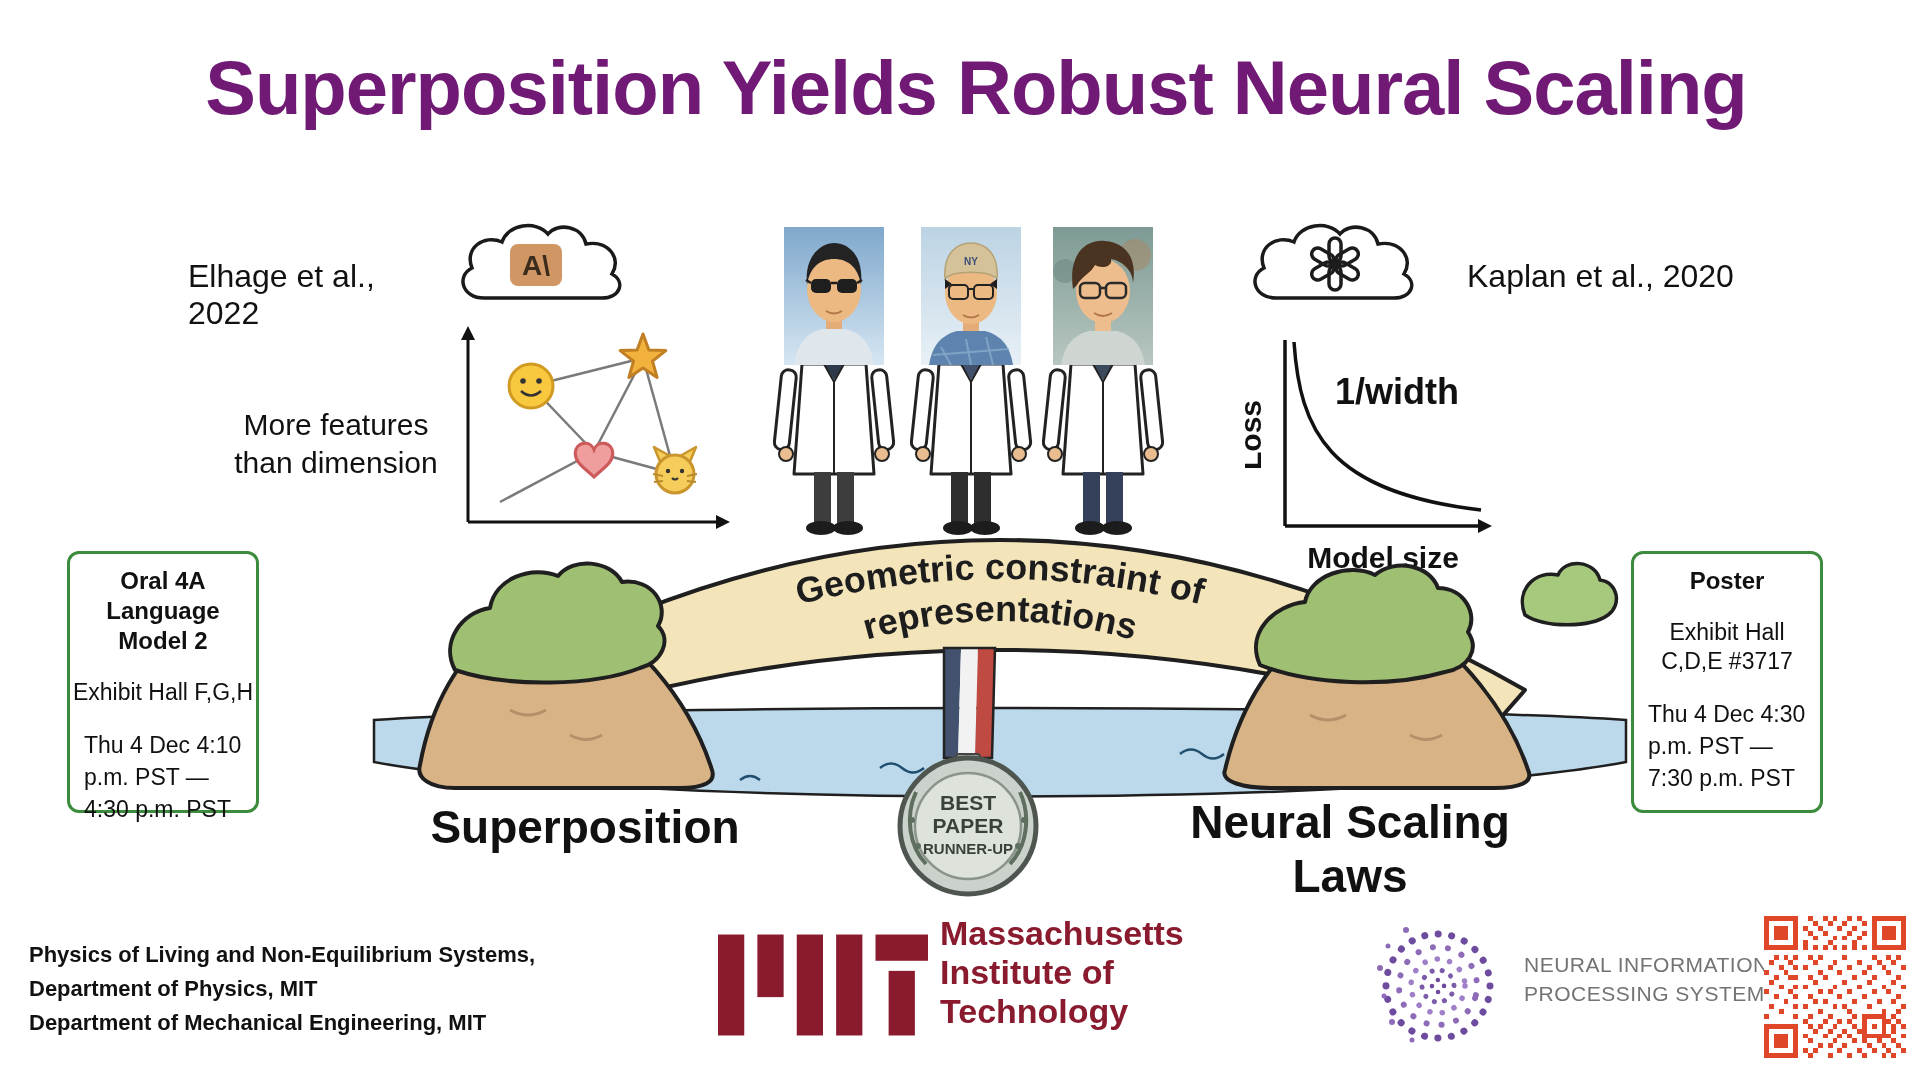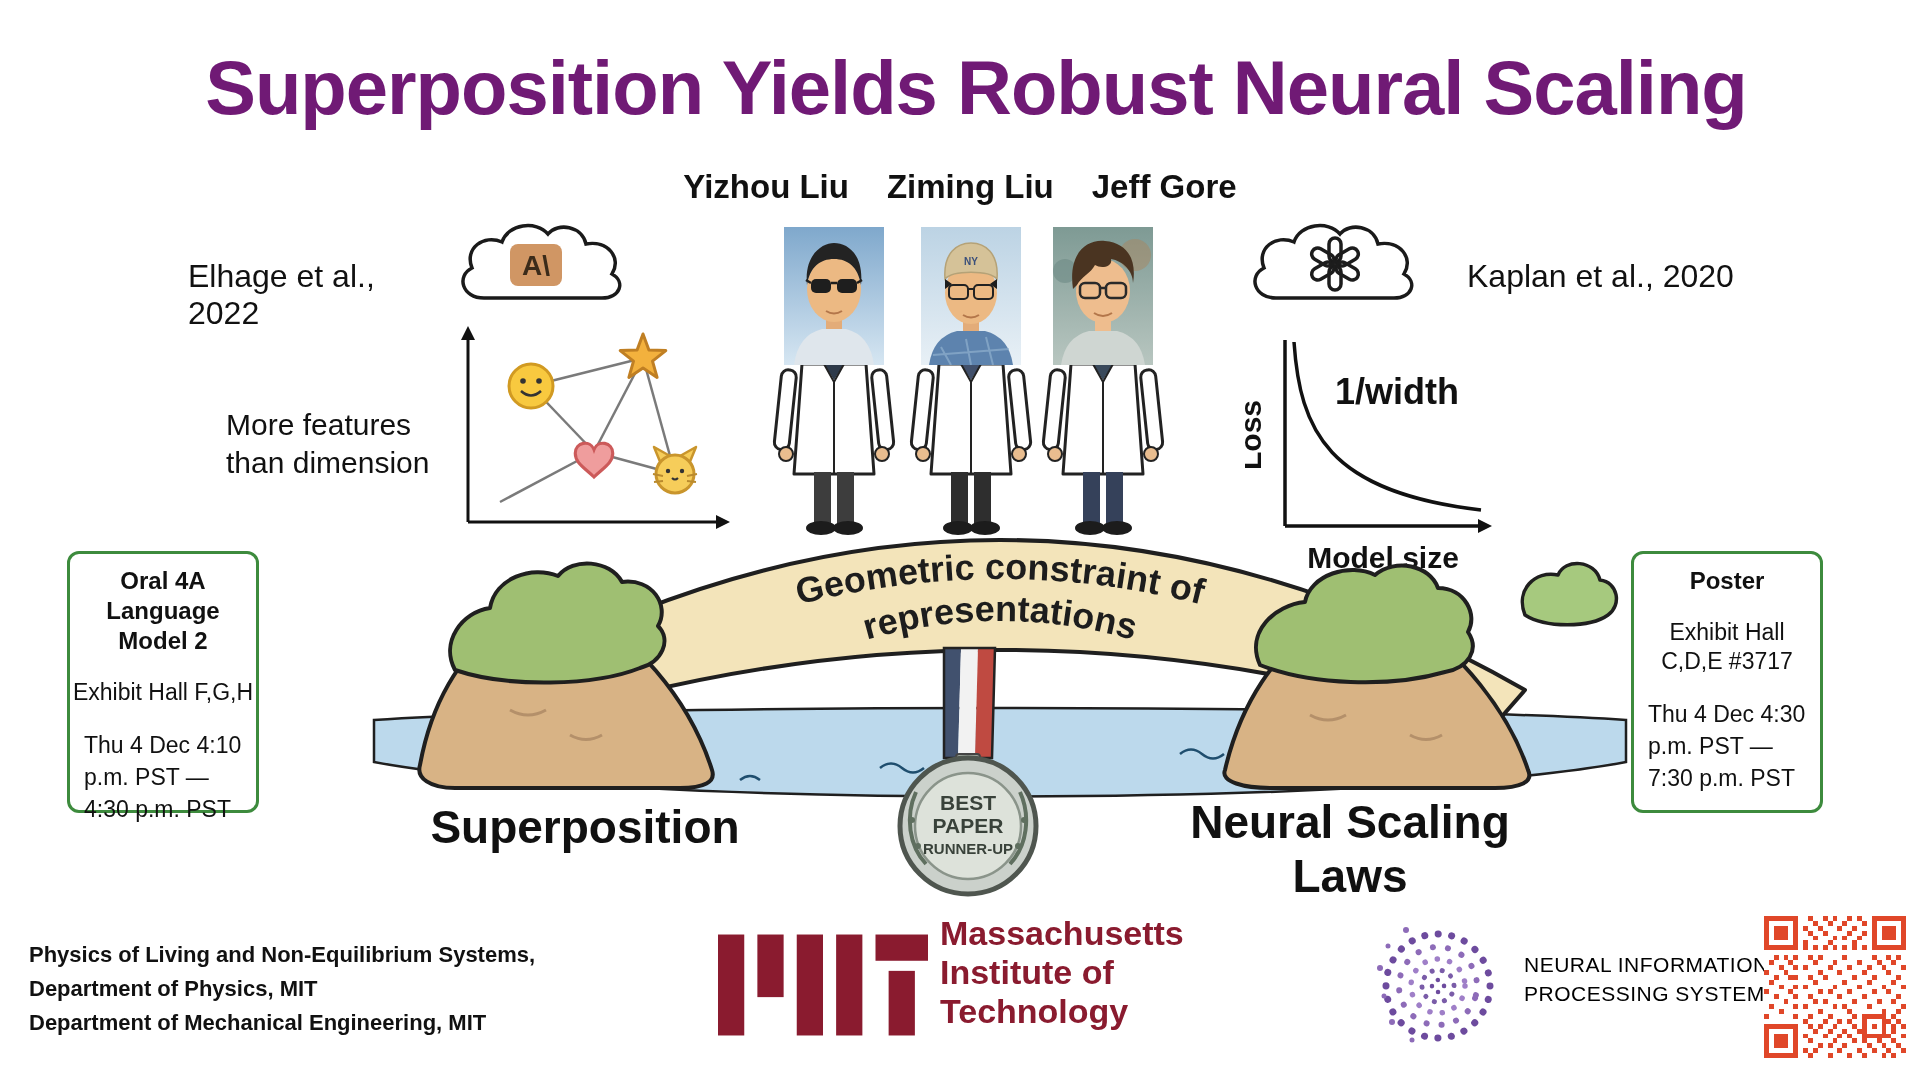--- a/index.html
+++ b/index.html
@@ -10,21 +10,21 @@
   #title{top:28px;left:0;width:1920px;text-align:center;font-size:76px;font-weight:700;color:#701a75;letter-spacing:-1px;margin:16px;}
   #authors{top:168px;left:0;width:1920px;display:flex;justify-content:center;gap:38px;font-size:33px;font-weight:700;}
 
   .ref{font-size:32px;}
   #ref-left{left:188px;top:258px;width:260px;}
   #ref-right{left:1467px;top:258px;width:280px;}
 
   #cloud-left{left:450px;top:214px;}
   #cloud-right{left:1242px;top:214px;}
 
-  #feature-caption{left:226px;top:406px;width:220px;font-size:30px;line-height:38px;}
+  #feature-caption{left:226px;top:406px;width:220px;text-align:center;font-size:30px;line-height:38px;}
   #feature-chart{left:438px;top:322px;}
   #loss-chart{left:1245px;top:330px;}
 
   #scene{left:360px;top:520px;}
   #bodies{left:770px;top:356px;}
   .photo{width:100px;height:138px;top:227px;overflow:hidden;}
   #photo-1{left:784px;}
   #photo-2{left:921px;}
   #photo-3{left:1053px;}
 
@@ -35,35 +35,30 @@
   .box-loc{font-size:23px;text-align:center;margin-top:22px;line-height:29px;}
   .box-time{font-size:23px;margin:22px 0 0 14px;line-height:32px;}
 
   #label-superposition{left:400px;top:800px;width:370px;text-align:center;font-size:46px;font-weight:700;}
   #label-nsl{left:1155px;top:795px;width:390px;text-align:center;font-size:46px;font-weight:700;line-height:54px;}
 
   #affiliations{left:29px;top:938px;font-size:22px;font-weight:700;line-height:34px;}
   #mit-logo{left:718px;top:933px;}
   #mit-text{left:940px;top:914px;font-size:34px;font-weight:700;color:#8a1b2f;line-height:39px;}
   #neurips-logo{left:1372px;top:918px;}
-  #neurips-text{left:1524px;top:950px;font-size:21px;color:#000000;line-height:29px;letter-spacing:0.5px;}
+  #neurips-text{left:1524px;top:950px;font-size:21px;color:#737373;line-height:29px;letter-spacing:0.5px;}
   #qr{left:1764px;top:916px;}
 </style>
 </head>
 <body>
 
 <div class="poster">
 
   <h1 id="title" class="abs">Superposition Yields Robust Neural Scaling</h1>
 
-  <div id="authors" class="abs">
-    <span>Yizhou Liu</span>
-    <span>Ziming Liu</span>
-    <span>Jeff Gore</span>
-  </div>
 
   <div id="ref-left" class="abs ref">Elhage et al., 2022</div>
   <div id="ref-right" class="abs ref">Kaplan et al., 2020</div>
 
   <svg id="cloud-left" class="abs" width="185" height="105" viewBox="0 0 185 105">
     <path d="M34,84 C12,84 6,62 22,54 C14,34 34,20 52,28 C58,10 86,6 98,20 C108,8 132,12 136,30 C158,26 172,44 162,60 C176,68 170,84 152,84 Z" fill="#ffffff" stroke="#1a1a1a" stroke-width="3.5"></path>
     <rect x="60" y="30" width="52" height="42" rx="8" fill="#d09664"></rect>
     <text x="86" y="61" font-size="28" font-weight="700" fill="#3b2b1a" text-anchor="middle">A\</text>
   </svg>
 

